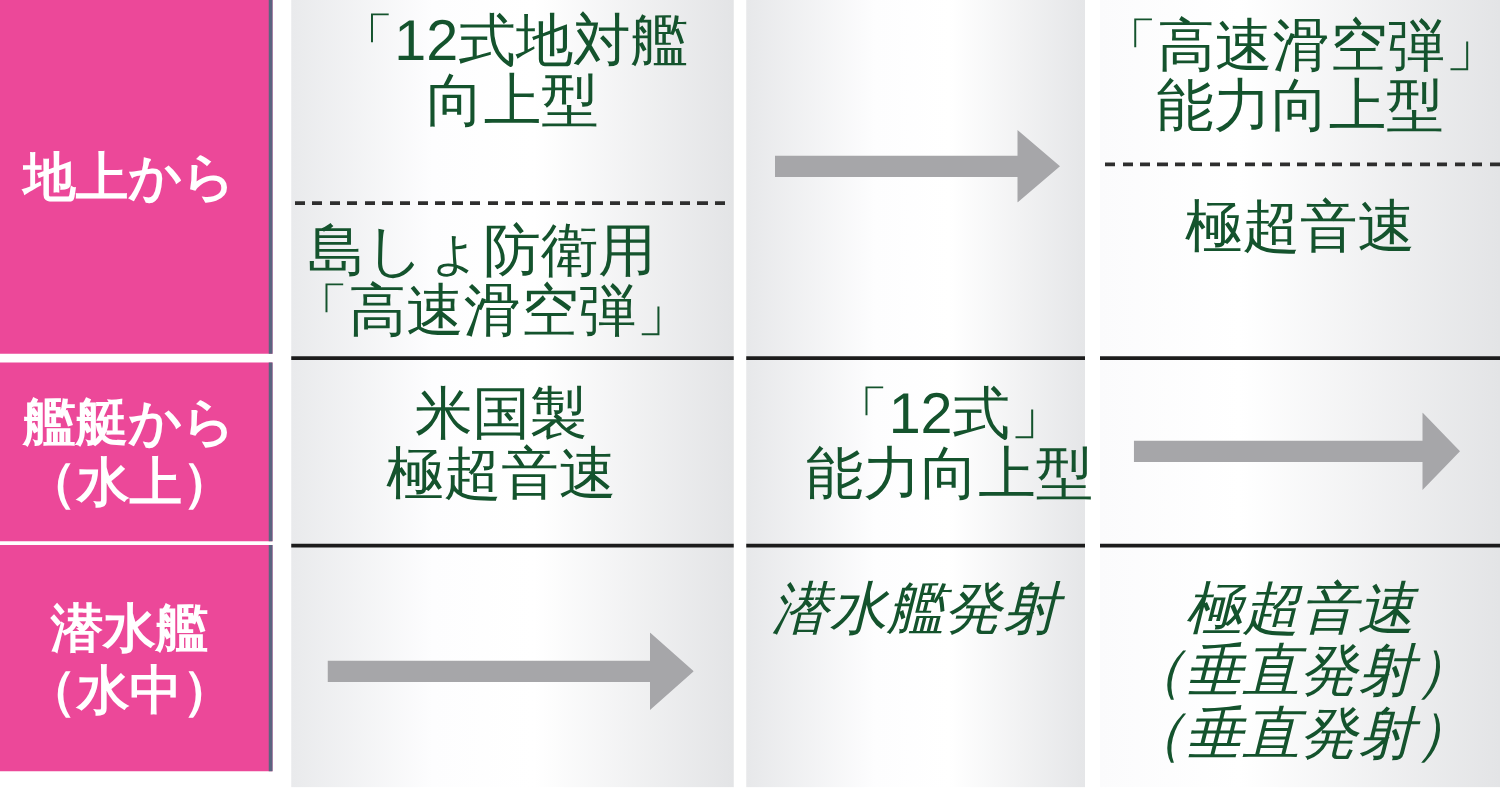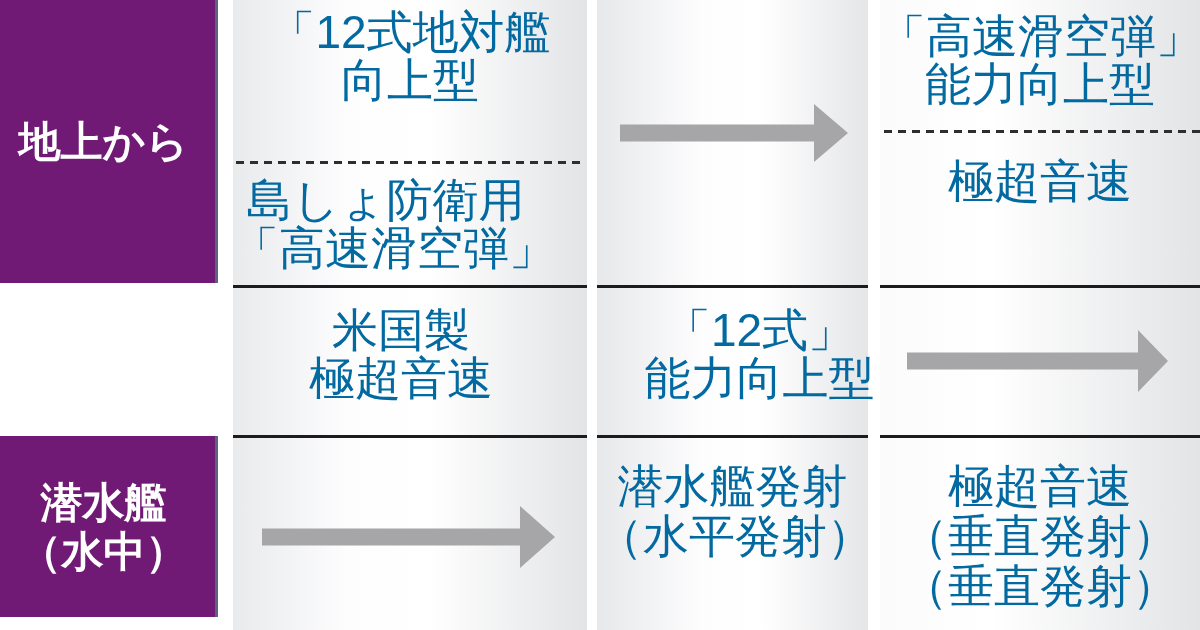--- a/index.html
+++ b/index.html
@@ -3,21 +3,21 @@
 <meta charset="utf-8">
 <style>
   html,body{margin:0;padding:0;background:#ffffff;}
   .canvas{
     position:relative;width:1200px;height:630px;overflow:hidden;background:#ffffff;
     font-family:"Liberation Sans","DejaVu Sans",sans-serif;
   }
   
   .side{
     position:absolute;left:0;width:218px;box-sizing:border-box;
-    background:#701a75;border-right:3px solid #5a6480;
+    background:#ec4899;border-right:3px solid #5a6480;
     display:flex;flex-direction:column;align-items:center;justify-content:center;
     color:#ffffff;font-weight:bold;font-size:42px;
     padding-right:8px;white-space:nowrap;
   }
   .side .ln{display:block;line-height:48px;}
   .side.r1{top:0;height:283px;}
   .side.r2{top:290px;height:143px;}
   .side.r3{top:436px;height:181px;}
   .side.r3 .ln{line-height:49px;}
   
@@ -30,23 +30,23 @@
   .hl-y1{top:285px;}
   .hl-y2{top:435px;}
   .hl-c1{left:233px;width:354px;}
   .hl-c2{left:597px;width:271px;}
   .hl-c3{left:880px;width:320px;}
   
   .dash{position:absolute;height:3px;background:repeating-linear-gradient(90deg,#2e2e2e 0 8px,transparent 8px 14px);}
   .dash.d1{left:236px;width:348px;top:161px;}
   .dash.d3{left:884px;width:316px;top:130px;}
   
-  .txt{position:absolute;text-align:center;font-size:46px;color:#0369a1;white-space:nowrap;}
+  .txt{position:absolute;text-align:center;font-size:46px;color:#14532d;white-space:nowrap;}
   .txt .ln{display:block;line-height:48px;}
-  .txt.lh50 .ln{line-height:50px;}
+  .txt.lh50 .ln{line-height:50px;font-style:italic;}
   .t-r1c1top{left:233px;width:354px;top:8px;}
   .t-r1c1bot{left:233px;width:305px;top:176px;}
   .t-r1c3top{left:880px;width:320px;top:12px;}
   .t-r1c3bot{left:880px;width:320px;top:157px;}
   .t-r2c1{left:233px;width:336px;top:306px;}
   .t-r2c2{left:597px;width:325px;top:306px;}
   .t-r3c2{left:597px;width:271px;top:461px;}
   .t-r3c3{left:880px;width:320px;top:461px;}
   
   .arrow{position:absolute;display:block;}
@@ -58,20 +58,24 @@
 <body>
 
 <div class="canvas">
 
   <div class="colbg c1"></div>
   <div class="colbg c2"></div>
   <div class="colbg c3"></div>
 
   <div class="side r1">
     <span class="ln">地上から</span>
+  </div>
+  <div class="side r2">
+    <span class="ln">艦艇から</span>
+    <span class="ln">（水上）</span>
   </div>
   <div class="side r3">
     <span class="ln">潜水艦</span>
     <span class="ln">（水中）</span>
   </div>
 
   <div class="hline hl-y1 hl-c1"></div>
   <div class="hline hl-y1 hl-c2"></div>
   <div class="hline hl-y1 hl-c3"></div>
   <div class="hline hl-y2 hl-c1"></div>
@@ -101,21 +105,20 @@
     <span class="ln">米国製</span>
     <span class="ln">極超音速</span>
   </div>
   <div class="txt t-r2c2">
     <span class="ln">「12式」</span>
     <span class="ln">能力向上型</span>
   </div>
 
   <div class="txt lh50 t-r3c2">
     <span class="ln">潜水艦発射</span>
-    <span class="ln">（水平発射）</span>
   </div>
   <div class="txt lh50 t-r3c3">
     <span class="ln">極超音速</span>
     <span class="ln">（垂直発射）</span>
     <span class="ln">（垂直発射）</span>
   </div>
 
   <svg class="arrow a1" width="228" height="58" viewBox="0 0 228 58">
     <polygon points="0,20.5 194,20.5 194,0 228,29 194,58 194,37.5 0,37.5" fill="#a6a6a9"></polygon>
   </svg>

